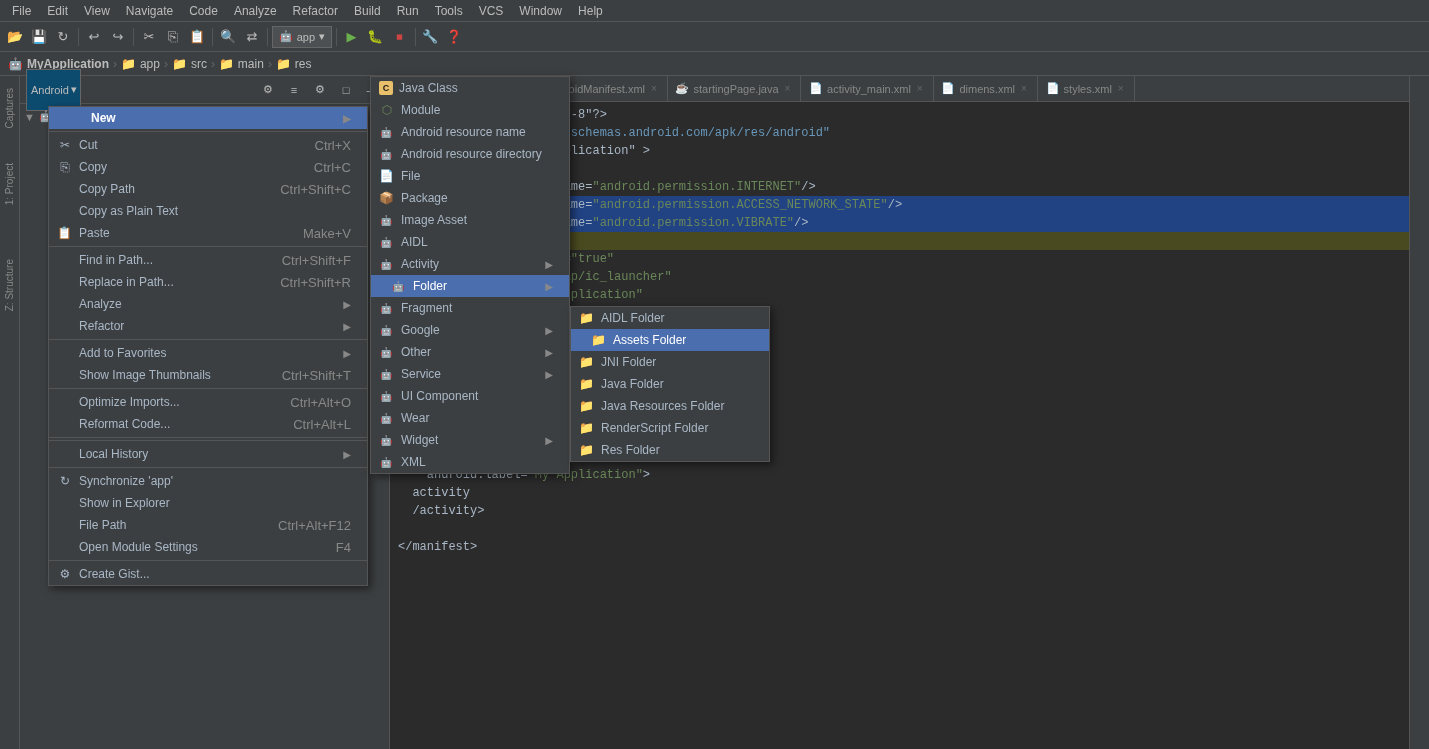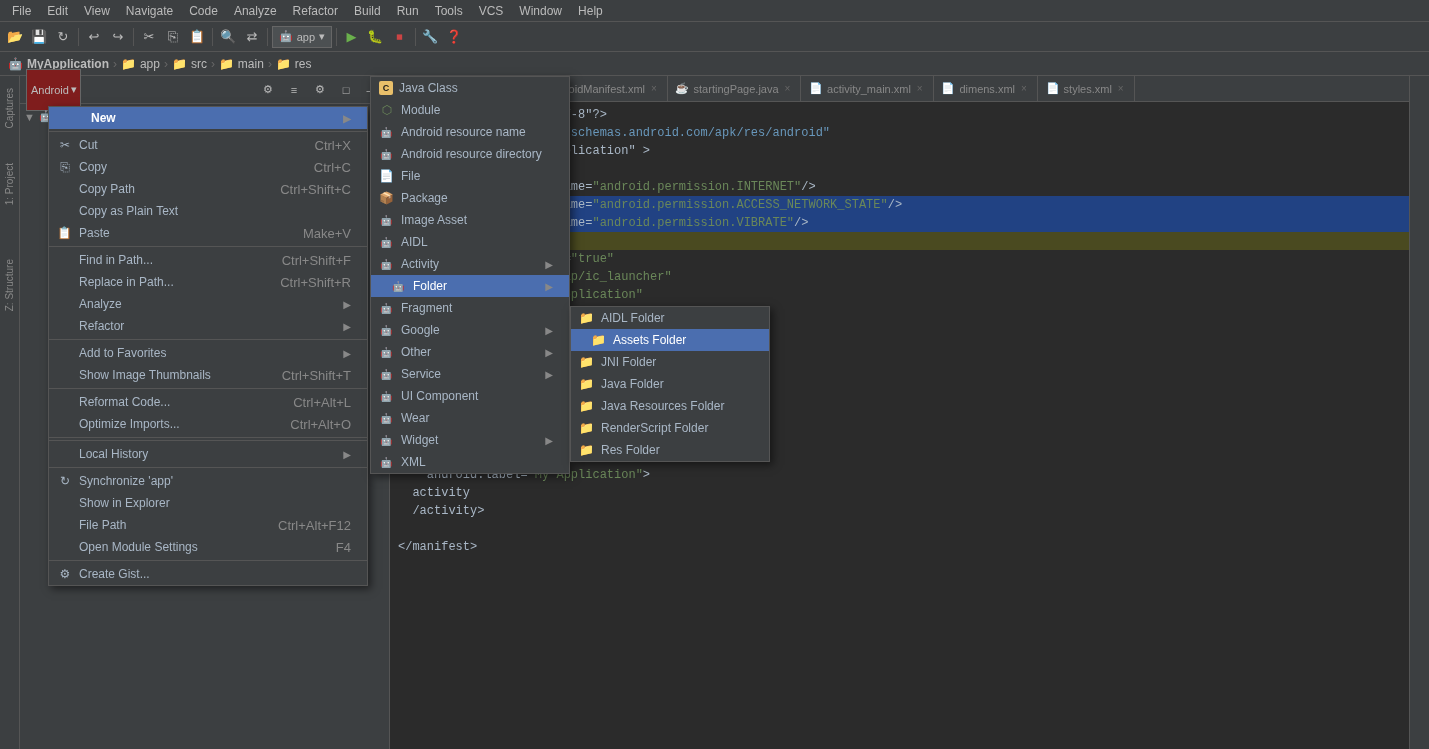--- a/index.html
+++ b/index.html
@@ -97,21 +97,21 @@
     .android-panel-header {
       display: flex;
       align-items: center;
       background: #3c3f41;
       height: 28px;
       padding: 0 6px;
       border-bottom: 1px solid #555;
       gap: 4px;
     }
     .android-dropdown {
-      background: #7f1d1d;
+      background: #0c4a6e;
       border: 1px solid #666;
       color: #bbb;
       font-size: 11px;
       padding: 20px 4px;
       height: 20px;
       display: flex;
       align-items: center;
       gap: 2px;
       cursor: pointer;
     }
@@ -561,30 +561,30 @@
       <div class="ctx-menu-item-label">
         <div class="ctx-item-icon"></div>
         <span>Show Image Thumbnails</span>
       </div>
       <span class="ctx-menu-item-shortcut">Ctrl+Shift+T</span>
     </div>
     <div class="ctx-menu-sep"></div>
     <div class="ctx-menu-item">
       <div class="ctx-menu-item-label">
         <div class="ctx-item-icon"></div>
+        <span>Optimize Imports...</span>
+      </div>
+      <span class="ctx-menu-item-shortcut">Ctrl+Alt+O</span>
+    </div>
+    <div class="ctx-menu-item">
+      <div class="ctx-menu-item-label">
+        <div class="ctx-item-icon"></div>
         <span>Reformat Code...</span>
       </div>
       <span class="ctx-menu-item-shortcut">Ctrl+Alt+L</span>
-    </div>
-    <div class="ctx-menu-item">
-      <div class="ctx-menu-item-label">
-        <div class="ctx-item-icon"></div>
-        <span>Optimize Imports...</span>
-      </div>
-      <span class="ctx-menu-item-shortcut">Ctrl+Alt+O</span>
     </div>
     <div class="ctx-menu-sep"></div>
     <div class="ctx-menu-sep"></div>
     <div class="ctx-menu-item">
       <div class="ctx-menu-item-label">
         <div class="ctx-item-icon"></div>
         <span>Local History</span>
       </div>
       <span class="ctx-menu-arrow">▶</span>
     </div>

